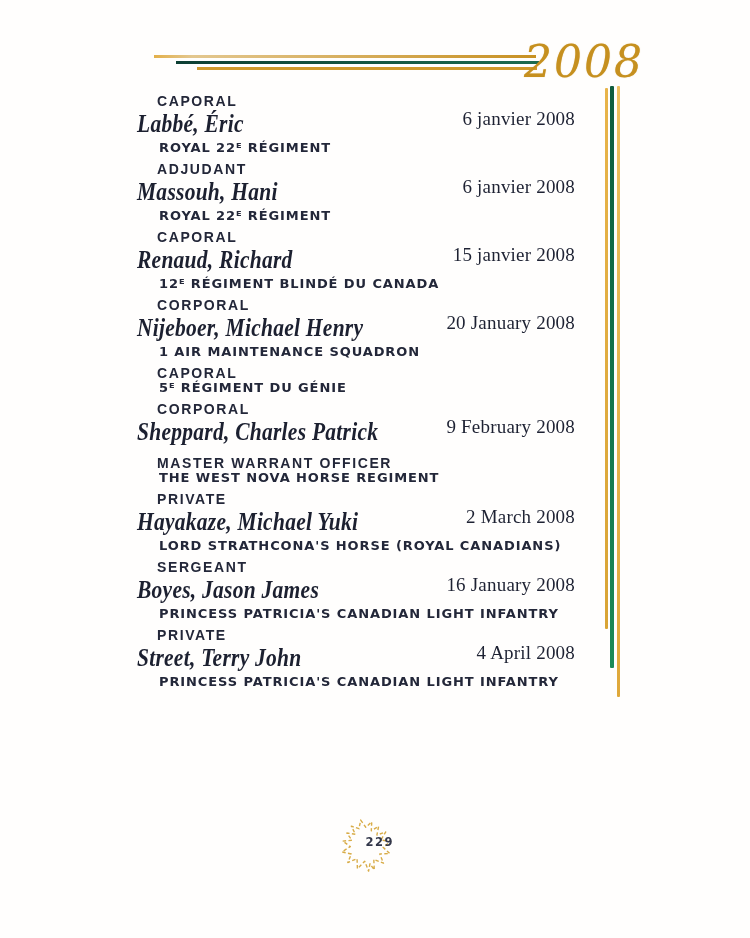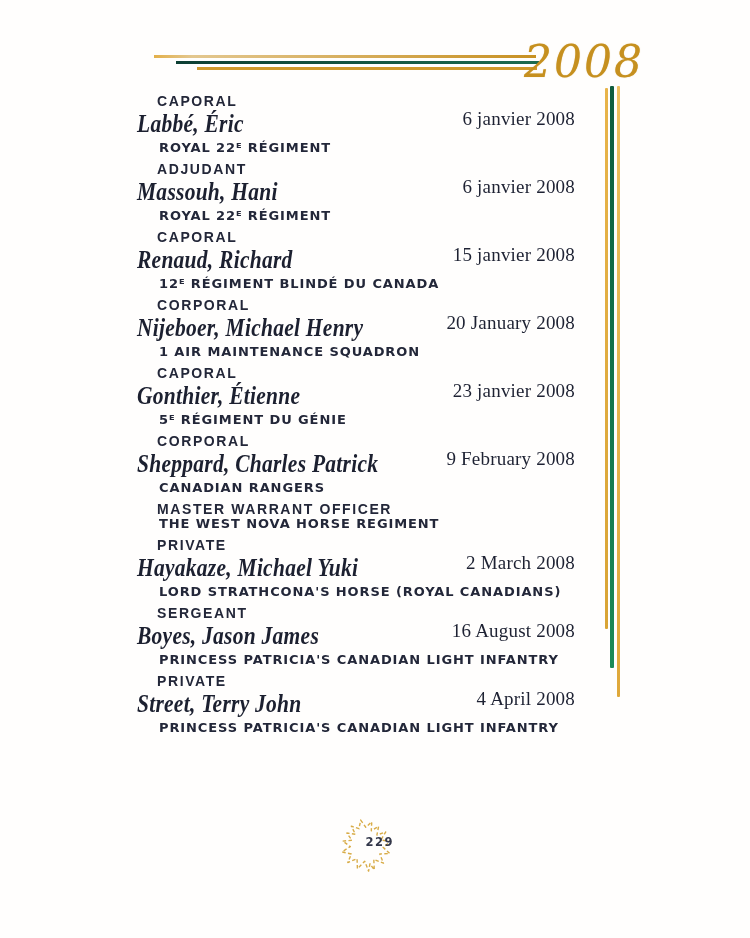--- a/index.html
+++ b/index.html
@@ -159,55 +159,50 @@
       <div class="rank">CORPORAL</div>
       <div class="name-row">
         <div class="name">Nijeboer, Michael Henry</div>
         <div class="date">20 January 2008</div>
       </div>
       <div class="unit">1 AIR MAINTENANCE SQUADRON</div>
     </div>
 
     <div class="entry">
       <div class="rank">CAPORAL</div>
-      <div class="name-row">
-        <div class="name">Gonthier, Étienne</div>
-        <div class="date">23 janvier 2008</div>
-      </div>
       <div class="unit">5ᴱ RÉGIMENT DU GÉNIE</div>
     </div>
 
     <div class="entry">
       <div class="rank">CORPORAL</div>
       <div class="name-row">
         <div class="name">Sheppard, Charles Patrick</div>
         <div class="date">9 February 2008</div>
       </div>
-      <div class="unit">CANADIAN RANGERS</div>
     </div>
 
     <div class="entry">
       <div class="rank">MASTER WARRANT OFFICER</div>
       <div class="unit">THE WEST NOVA HORSE REGIMENT</div>
     </div>
 
     <div class="entry">
       <div class="rank">PRIVATE</div>
       <div class="name-row">
         <div class="name">Hayakaze, Michael Yuki</div>
         <div class="date">2 March 2008</div>
       </div>
       <div class="unit">LORD STRATHCONA'S HORSE (ROYAL CANADIANS)</div>
     </div>
 
     <div class="entry">
       <div class="rank">SERGEANT</div>
       <div class="name-row">
         <div class="name">Boyes, Jason James</div>
-        <div class="date">16 August 2008</div>
+        <div class="date">16 January 2008</div>
       </div>
       <div class="unit">PRINCESS PATRICIA'S CANADIAN LIGHT INFANTRY</div>
     </div>
 
     <div class="entry">
       <div class="rank">PRIVATE</div>
       <div class="name-row">
         <div class="name">Street, Terry John</div>
         <div class="date">4 April 2008</div>
       </div>

